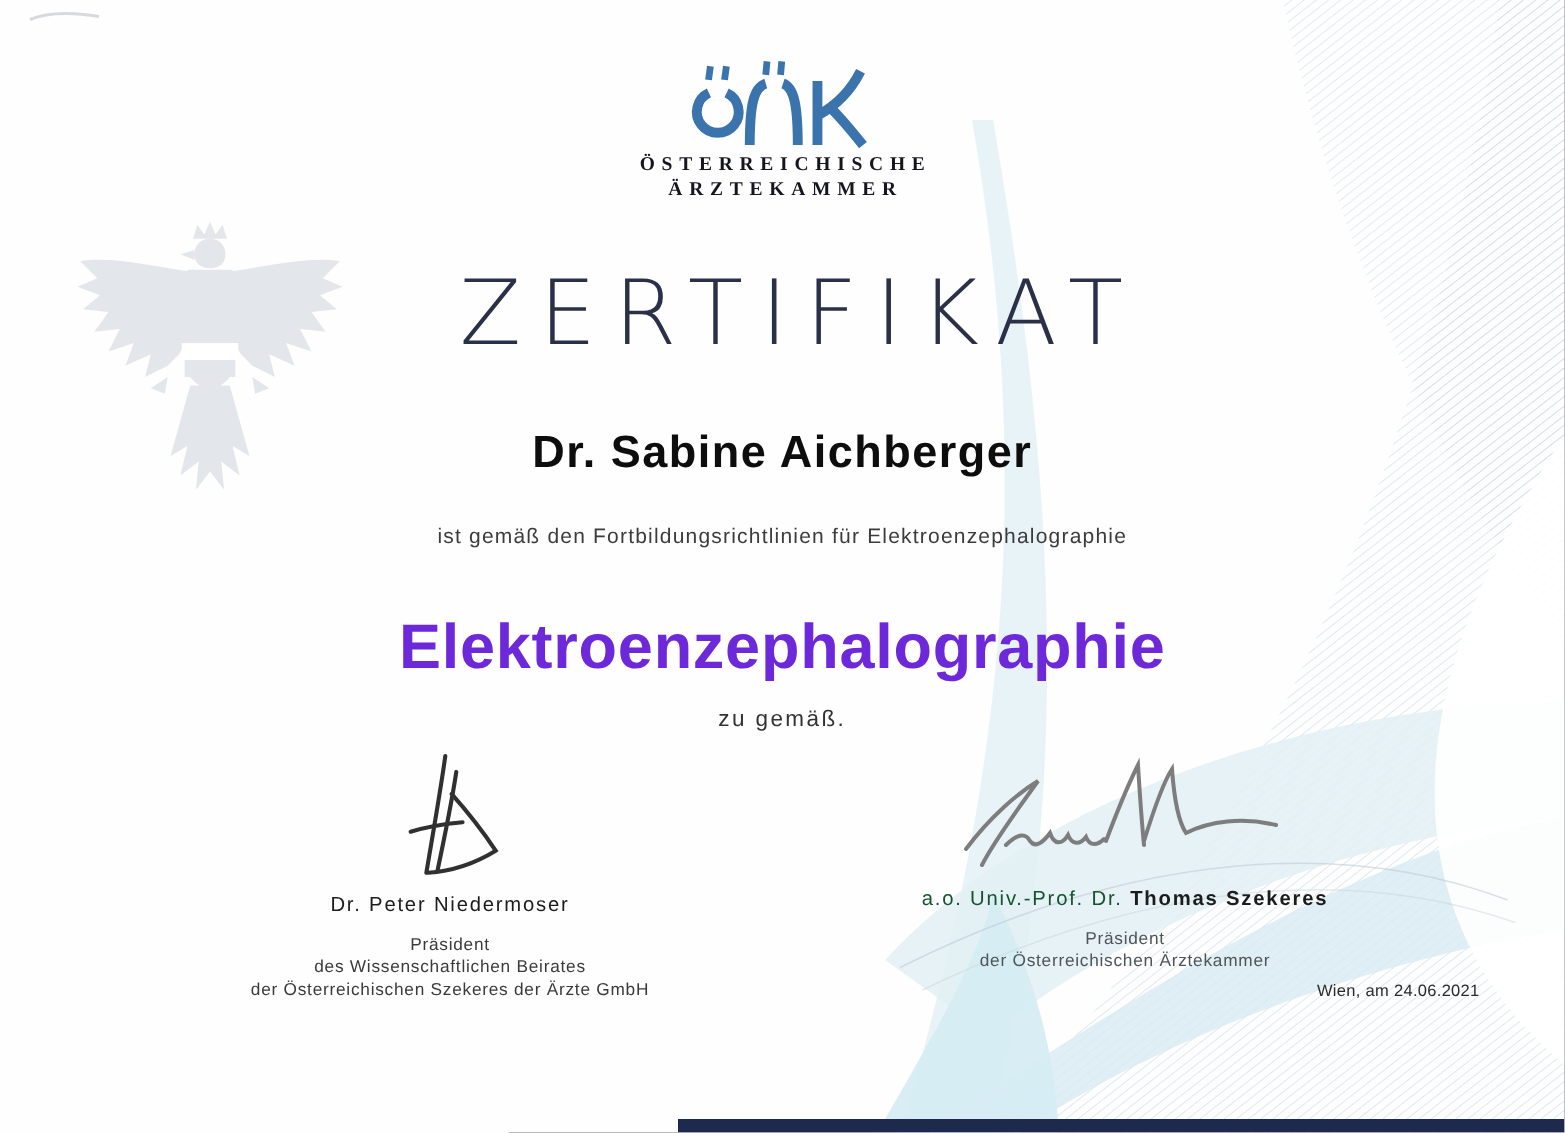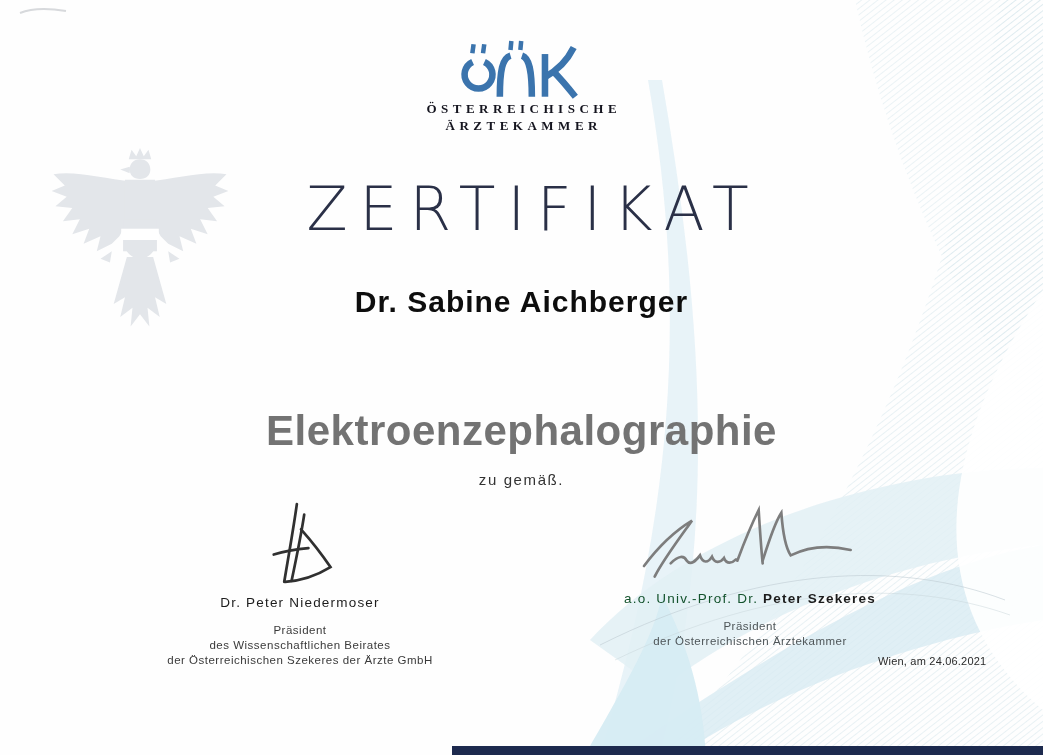--- a/index.html
+++ b/index.html
@@ -32,21 +32,21 @@
   }
   .recipient{
     top:285px;font-size:30px;font-weight:bold;
     letter-spacing:1px;color:#0d0d0d;
   }
   .body-line1{top:349px;}
   .body-line2{top:384px;}
   .body-text{font-size:14px;letter-spacing:0.8px;color:#3c3c3c;}
   .subject{
     top:407px;font-size:42px;font-weight:bold;
-    letter-spacing:0.5px;color:#737373;
+    letter-spacing:0.5px;color:#6d28d9;
   }
   .closing{top:471px;font-size:15px;letter-spacing:1.6px;color:#333;}
   .sig-block{position:absolute;text-align:center;}
   .sig-left{left:150px;top:502px;width:300px;}
   .sig-right{left:580px;top:502px;width:340px;}
   .sig-svg{display:block;margin:0 auto;}
   .sig-name{font-size:13.5px;letter-spacing:1.2px;color:#1c1c1c;margin-top:9px;white-space:nowrap;}
   .sig-name .muted{color:#14532d;margin-top:39px;}
   .sig-name .strong{color:#1c1c1c;font-weight:bold;}
   .sig-roles{margin-top:13px;font-size:11.5px;letter-spacing:0.5px;color:#3a3a3a;line-height:15px;}
@@ -130,20 +130,21 @@
         <path d="M113,50 C 128,42 140,30 148,14"></path>
         <path d="M124,44 C 134,54 142,64 150,74"></path>
       </g>
     </svg>
     <div class="org-line">ÖSTERREICHISCHE</div>
     <div class="org-line">ÄRZTEKAMMER</div>
   </div>
 
   <div class="center-line title">ZERTIFIKAT</div>
   <div class="center-line recipient">Dr. Sabine Aichberger</div>
+  <div class="center-line body-text body-line1">ist gemäß den Fortbildungsrichtlinien für Elektroenzephalographie</div>
   <div class="center-line subject">Elektroenzephalographie</div>
   <div class="center-line closing">zu gemäß.</div>
 
   <div class="sig-block sig-left">
     <svg class="sig-svg" width="120" height="84" viewBox="0 0 110 80">
       <g fill="none" stroke="#303030" stroke-width="2.6" stroke-linecap="round">
         <path d="M52,2 C 49,24 44,52 40,76"></path>
         <path d="M59,12 C 56,32 51,56 47,75"></path>
         <path d="M30,50 C 40,47 52,45 63,44"></path>
         <path d="M41,76 C 56,75 71,70 84,62 C 74,47 64,35 56,26"></path>
@@ -161,21 +162,21 @@
     <svg class="sig-svg" width="240" height="80" viewBox="0 0 175 60">
       <g fill="none" stroke="#7d7d7d" stroke-width="2" stroke-linecap="round">
         <path d="M8,48 C 20,32 34,20 44,14 C 34,28 22,44 16,56"></path>
         <path d="M28,46 C 34,40 38,40 40,44 C 43,48 47,44 50,40 C 52,46 56,46 59,41 C 61,46 65,46 68,42 C 70,47 74,46 77,43"></path>
         <path d="M78,44 C 84,28 90,14 94,6 C 95,22 96,36 97,46"></path>
         <path d="M97,44 C 102,28 107,14 111,8 C 112,22 114,34 118,40 C 130,34 146,32 163,36"></path>
       </g>
     </svg>
     <div class="sig-name">
       <span class="muted">a.o. Univ.-Prof. Dr.</span>
-      <span class="strong">Peter Szekeres</span>
+      <span class="strong">Thomas Szekeres</span>
     </div>
     <div class="sig-roles">
       <div>Präsident</div>
       <div>der Österreichischen Ärztekammer</div>
     </div>
   </div>
 
   <div class="date-line">Wien, am 24.06.2021</div>
 
   <div class="bottom-bar"></div>

